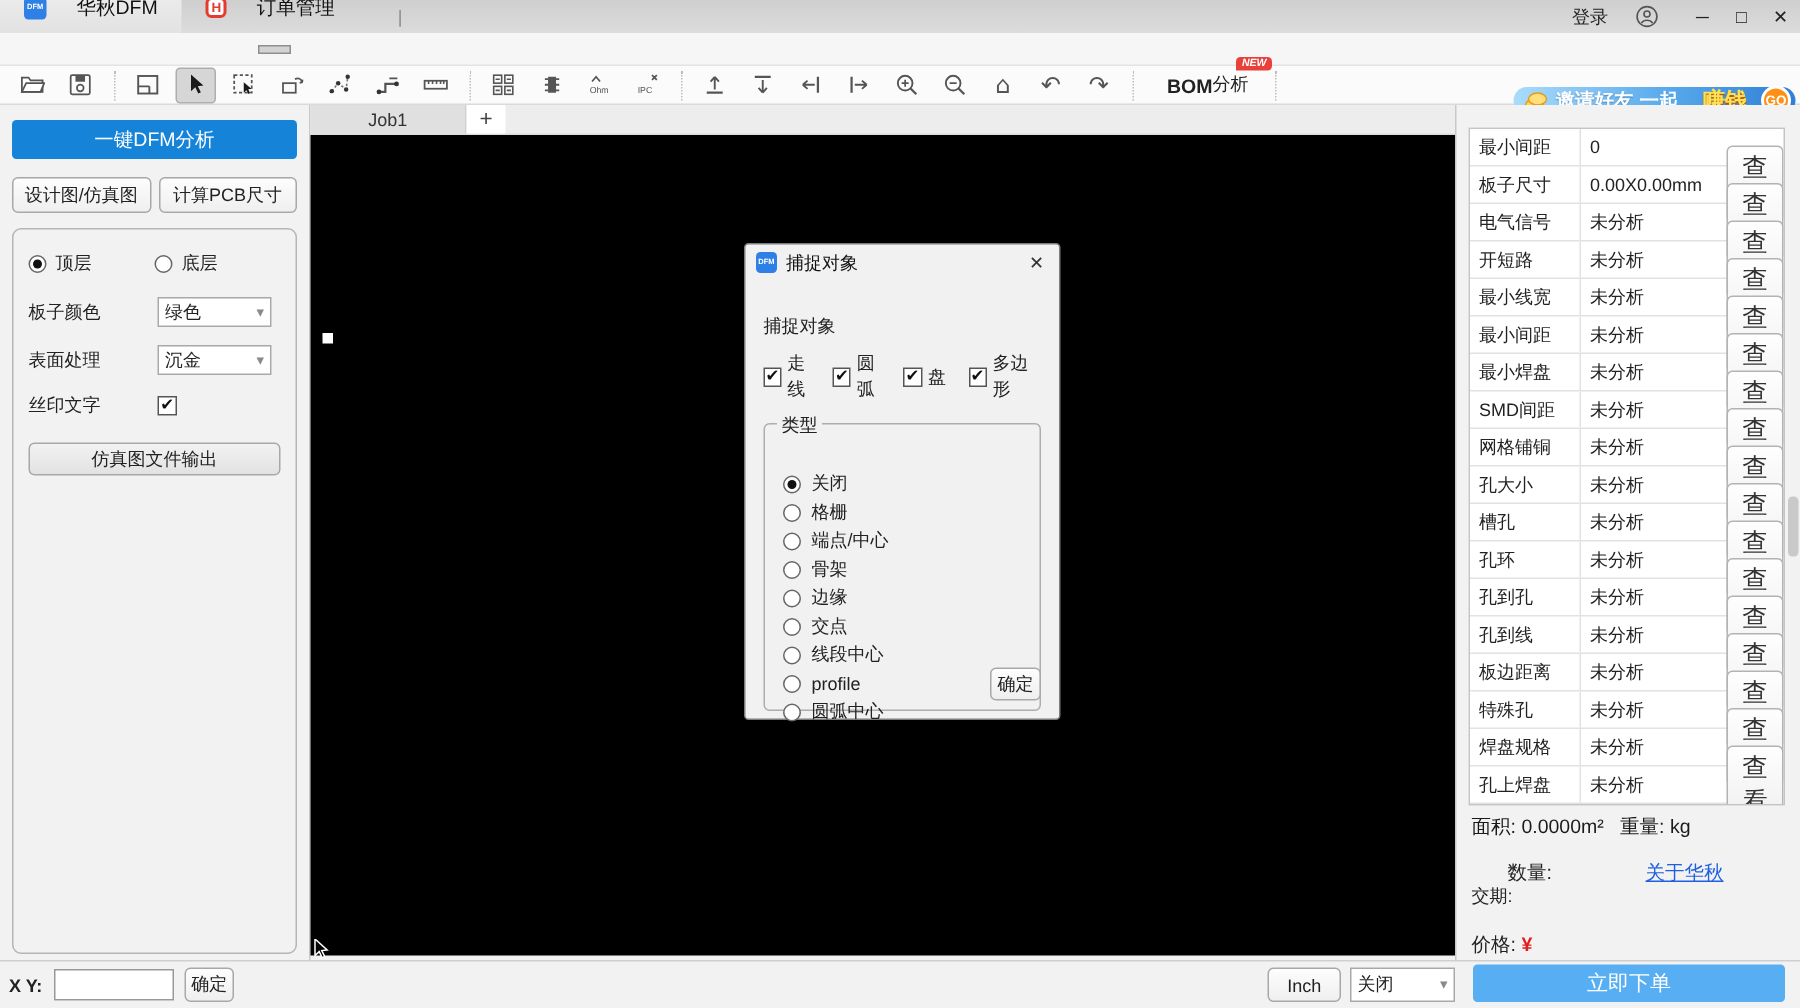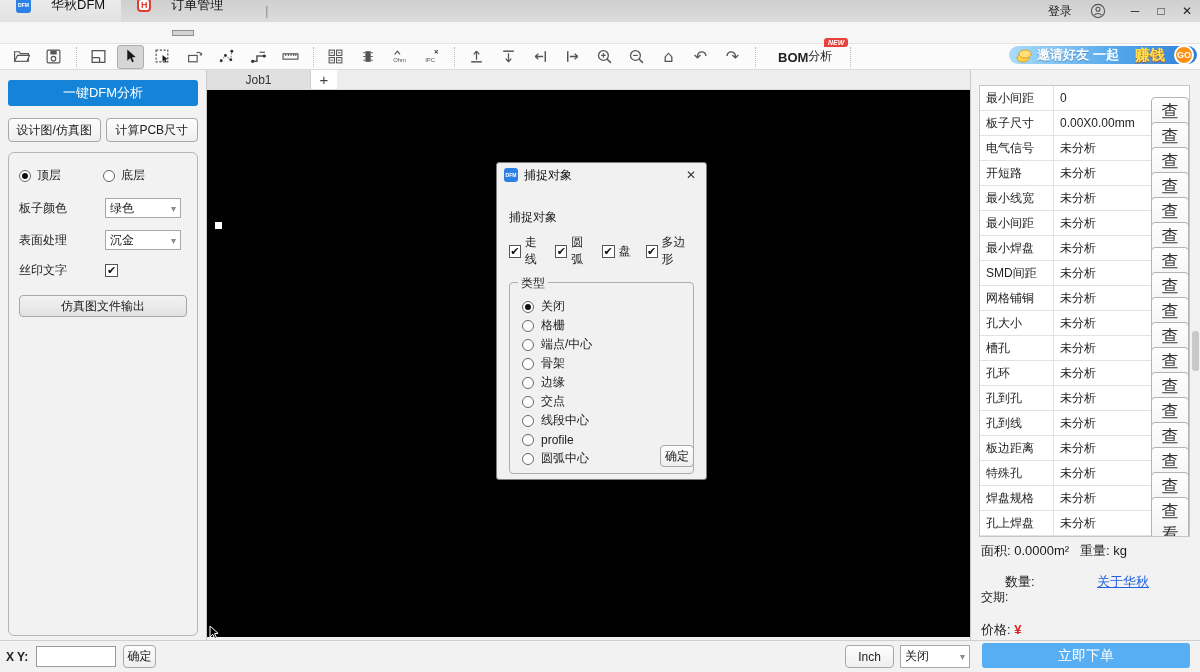--- a/index.html
+++ b/index.html
@@ -35,21 +35,21 @@
   .tbtn { width:27px; height:24px; display:flex; align-items:center; justify-content:center;
     border-radius:3px; border:1px solid transparent; margin-right:5px; }
   .tbtn.active { background:#d6d6d6; border:1px solid #adadad; }
   .tbtn svg { display:block; }
   .tuni { font-size:16px; color:#555; line-height:1; font-family:"DejaVu Sans",sans-serif; }
   .tsep { border-left:1px dotted #bdbdbd; height:20px; margin:0 8px 0 4px; }
   .bom-btn { position:relative; display:flex; align-items:flex-end; padding:3px 10px; margin:0 4px; }
   .bom-btn b { font-size:13px; color:#222; }
   .new-badge { position:absolute; right:-6px; top:-7px; background:#e8413c; color:#fff;
     font-size:7px; font-weight:bold; font-style:italic; padding:1px 4px; border-radius:3px 3px 3px 0; }
-  .banner { position:absolute; right:3px; top:2px; height:18px; width:188px; border-radius:12px;
+  .banner { position:absolute; right:3px; top:14px; height:18px; width:188px; border-radius:12px;
     background:linear-gradient(90deg,#aadcfb,#57a9ec 55%,#2f7fd6); display:flex; align-items:center;
     padding:0 3px 0 6px; gap:4px; }
   .banner .t1 { color:#fff; font-weight:bold; font-size:13px; text-shadow:0 1px 1px rgba(0,60,120,.4); }
   .banner .t2 { color:#fff; font-weight:bold; font-size:13px; }
   .banner .t3 { color:#ffe14d; font-weight:bold; font-size:15px; text-shadow:0 1px 1px #c04a00;padding-left:12px; }
   .go-btn { margin-left:auto; width:20px; height:20px; border-radius:50%; background:#ff9015;
     border:2px solid #fff; color:#fff; font-weight:bold; font-size:9px; display:flex;
     align-items:center; justify-content:center; }
 
   
@@ -95,21 +95,21 @@
   .dfm-mini { width:14px; height:14px; background:#2f80e6; border-radius:3px; color:#fff; font-size:5px;
     font-weight:bold; display:flex; align-items:center; justify-content:center; }
   .dlg-title { font-size:12px; color:#111; }
   .dlg-close { margin-left:auto; font-size:12px; color:#333; padding:0 3px; }
   .dlg-body { padding:0 12px; }
   .dlg-section-label { margin-top:22px; margin-bottom:8px; }
   .cb-row { display:flex; gap:9px; }
   .cb { display:flex; align-items:center; gap:4px; }
   .cb:last-child { margin-left:6px; }
   .typebox { position:relative; border:1px solid #adadad; border-radius:4px; margin-top:14px;
-    height:192px; padding:14px 8px 6px 8px; }
+    height:192px; padding:30px 8px 6px 8px; }
   .typebox-label { position:absolute; top:-8px; left:8px; background:#f1f1f1; padding:0 3px; }
   .radio-row { display:flex; align-items:center; gap:7px; height:19px; padding-left:4px; }
   .dlg-ok { position:absolute; right:12px; bottom:12px; width:34px; height:22px; }
 
   
   .rightpanel { position:absolute; left:970px; top:70px; width:230px; height:570px; background:#f2f2f2;
     border-left:1px solid #c9c9c9; }
   .atable { position:absolute; left:8px; top:15px; width:211px; height:452px; background:#fff;
     border:1px solid #c5c5c5; overflow:hidden; }
   .arow { display:flex; height:25px; align-items:center; border-bottom:1px solid #e2e2e2; }

